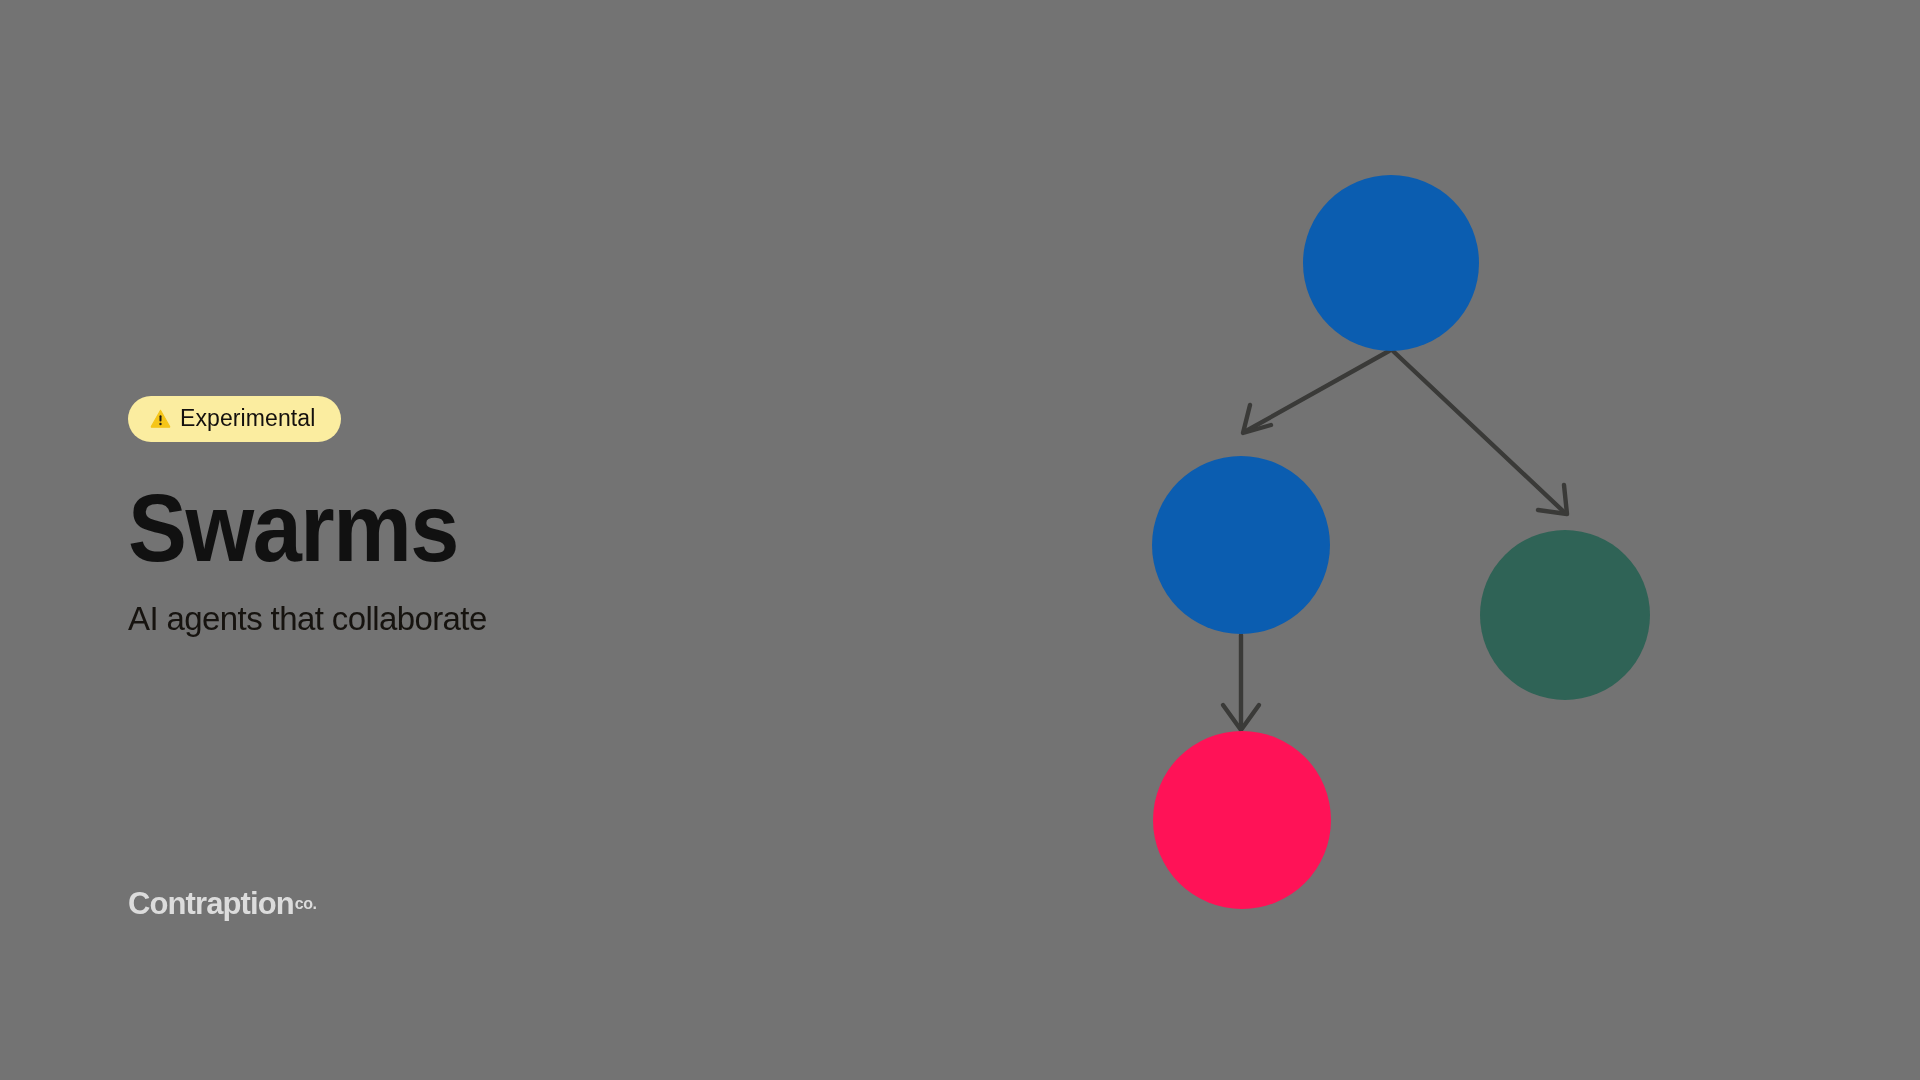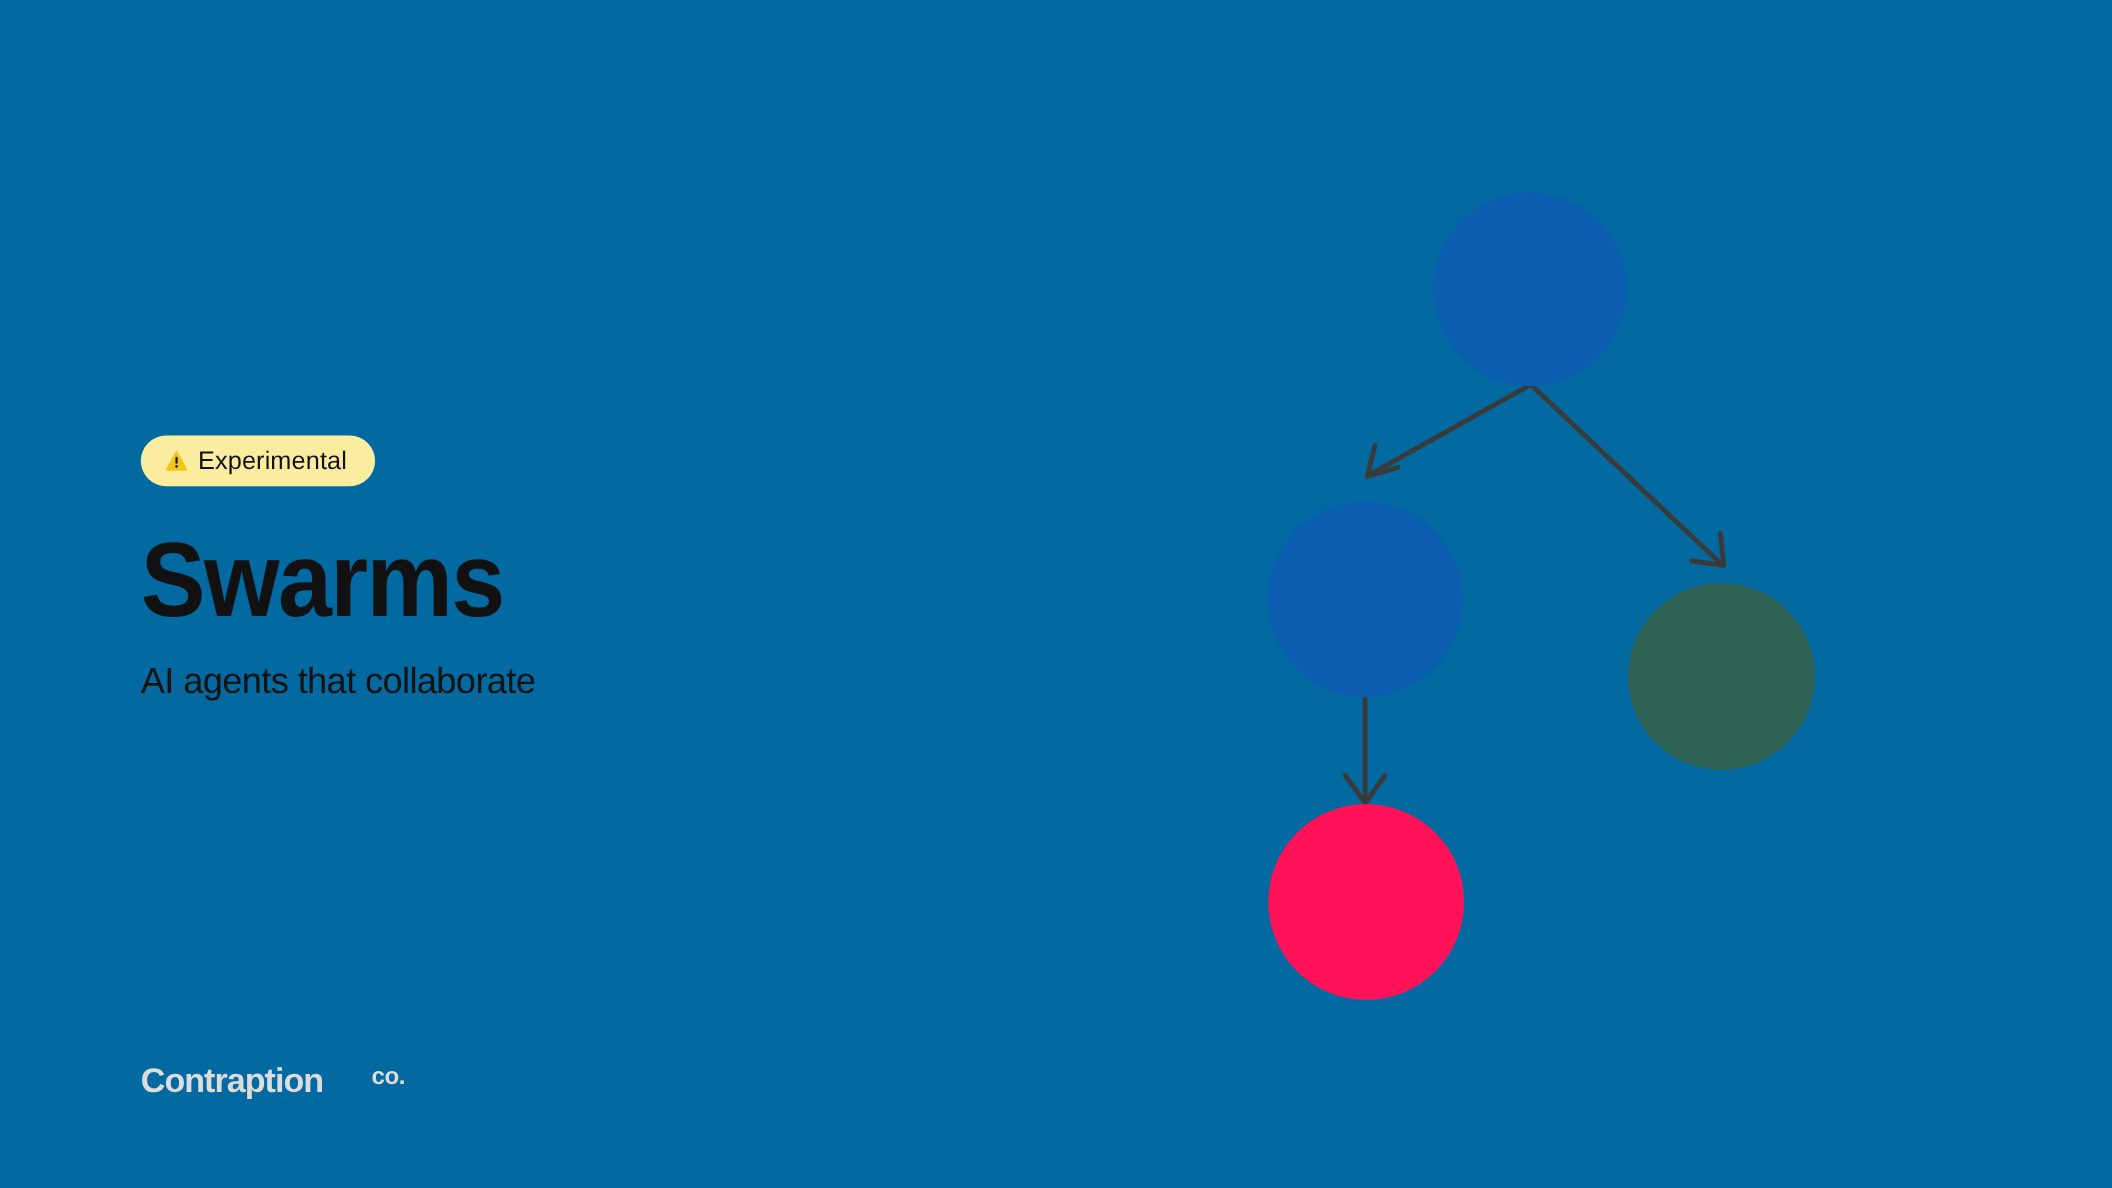--- a/index.html
+++ b/index.html
@@ -72,36 +72,35 @@
     line-height: 1.15;
     font-weight: 400;
     color: #16130F;
     letter-spacing: -0.6px;
   }
 
   
   .wordmark {
     position: absolute;
     left: 128px;
-    top: 965px;
+    top: 886px;
     display: flex;
-    align-items: flex-start;
+    align-items: center;
     color: #DCDCDC;
     user-select: none;
-    gap: 43px;
   }
   .wordmark-main {
     font-family: "Liberation Sans Narrow", "Liberation Sans", sans-serif;
     font-size: 31px;
     font-weight: 700;
     letter-spacing: -0.9px;
   }
   .wordmark-suffix {
     font-family: "Liberation Sans Narrow", "Liberation Sans", sans-serif;
-    font-size: 22px;
+    font-size: 16px;
     font-weight: 700;
     letter-spacing: -0.4px;
     margin-left: 1px;
   }
 
   
   .diagram {
     position: absolute;
     left: 1080px;
     top: 120px;
@@ -111,21 +110,21 @@
   .diagram svg {
     display: block;
     width: 680px;
     height: 840px;
     overflow: visible;
   }
 </style>
 </head>
 <body style="background: rgb(252, 252, 251);">
 
-<div class="slide" style="background: #0369a1; padding-left: 40px;">
+<div class="slide" style="background: #737373; padding-left: 40px;">
 
   <div class="text-col">
 
     <div class="badge" style="background: rgb(251, 237, 160);">
       <svg class="warning-icon" viewBox="0 0 24 24">
         <path d="M12 2.6 L22.4 21.0 Q23.0 22.1 21.8 22.1 L2.2 22.1 Q1.0 22.1 1.6 21.0 Z" fill="#F5C518" stroke="#F5C518" stroke-width="1.2" stroke-linejoin="round"></path>
         <rect x="10.85" y="8.2" width="2.3" height="7.3" rx="1.1" fill="#1A1A1A"></rect>
         <circle cx="12" cy="18.3" r="1.35" fill="#1A1A1A"></circle>
       </svg>
       <span class="badge-label" style="color: rgb(20, 17, 14);">Experimental</span>

